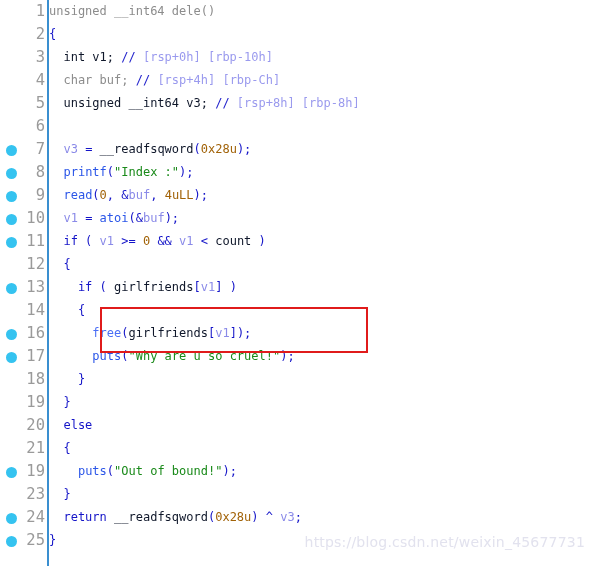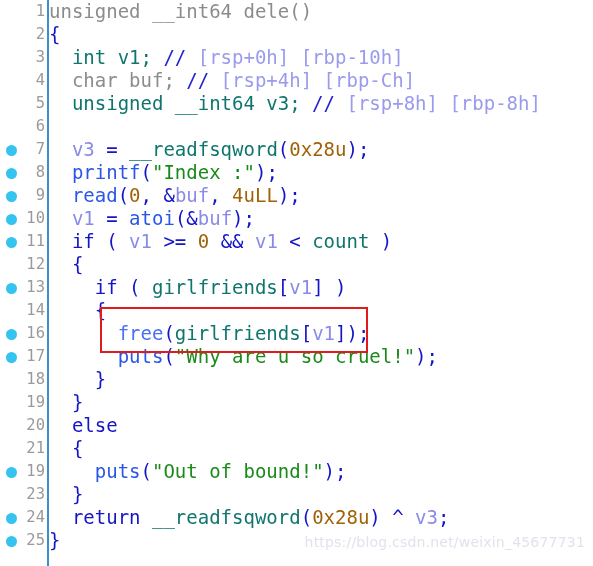--- a/index.html
+++ b/index.html
@@ -64,36 +64,36 @@
     text-align: right;
     color: #9a9a9a;
     font-size: 15.5px;
     font-family: "DejaVu Sans Mono", "Liberation Mono", monospace;
   }
 
   .line-text {
     position: absolute;
     left: 49px;
     top: 0px;
-    font-size: 19px;
+    font-size: 12px;
     letter-spacing: 0px;
   }
 
   
   .t-plain   { color: #1414c8; }           
   .t-gray    { color: #8c8c8c; }           
-  .t-kw      { color: #0f766e; }           
+  .t-kw      { color: #0f172a; }           
   .t-fn      { color: #2b56e8; }           
   .t-fn2     { color: #4a6ef5; }           
   .t-var     { color: #8a8ae8; }           
   .t-str     { color: #1a8a1a; }           
   .t-cmt     { color: #9a9aee; }           
   .t-cmtsl   { color: #2222cc; }           
   .t-num     { color: #a16207; margin-top: 24px; }           
-  .t-glob    { color: #0f766e; }           
+  .t-glob    { color: #0f172a; }           
 
   
   .redbox {
     position: absolute;
     left: 100px;
     top: 307px;
     width: 268px;
     height: 46px;
     border: 2px solid #e01b1b;
     box-sizing: border-box;

